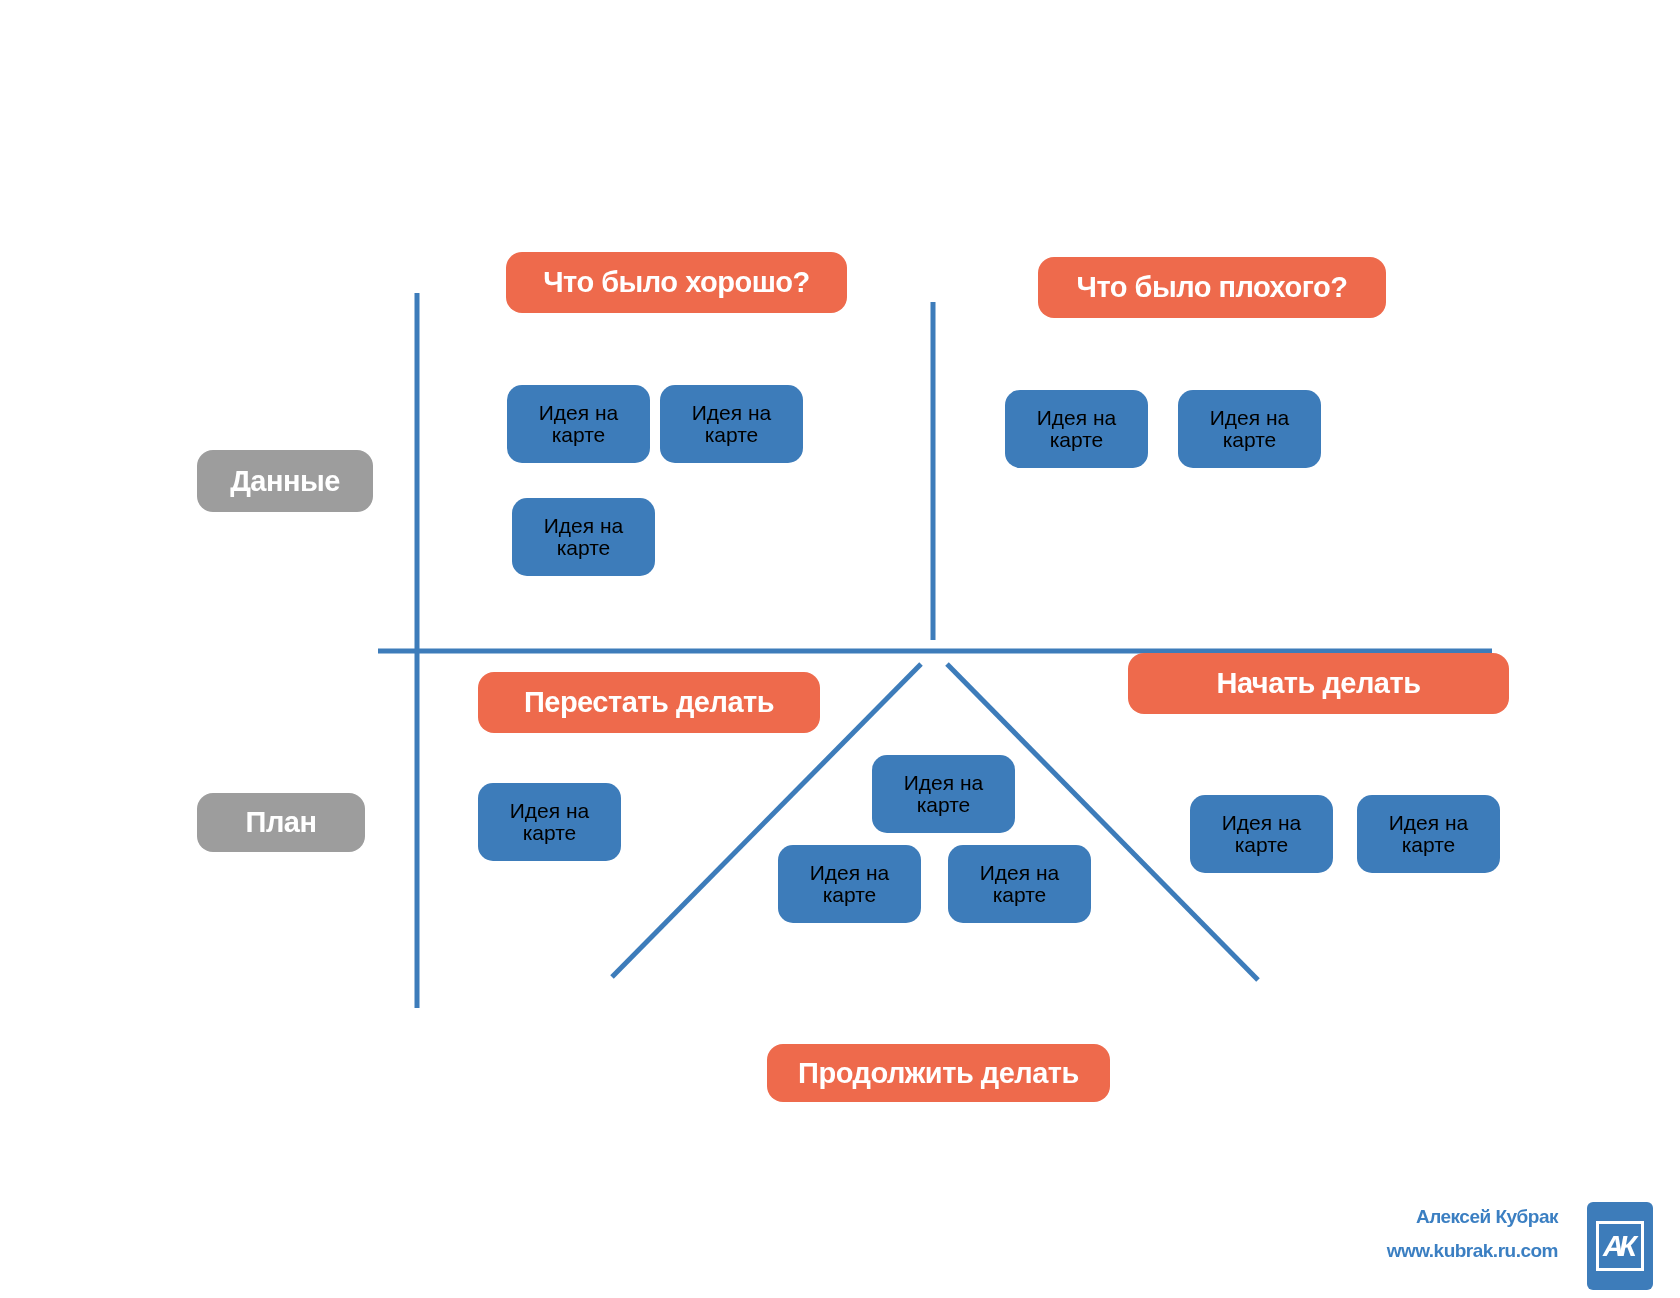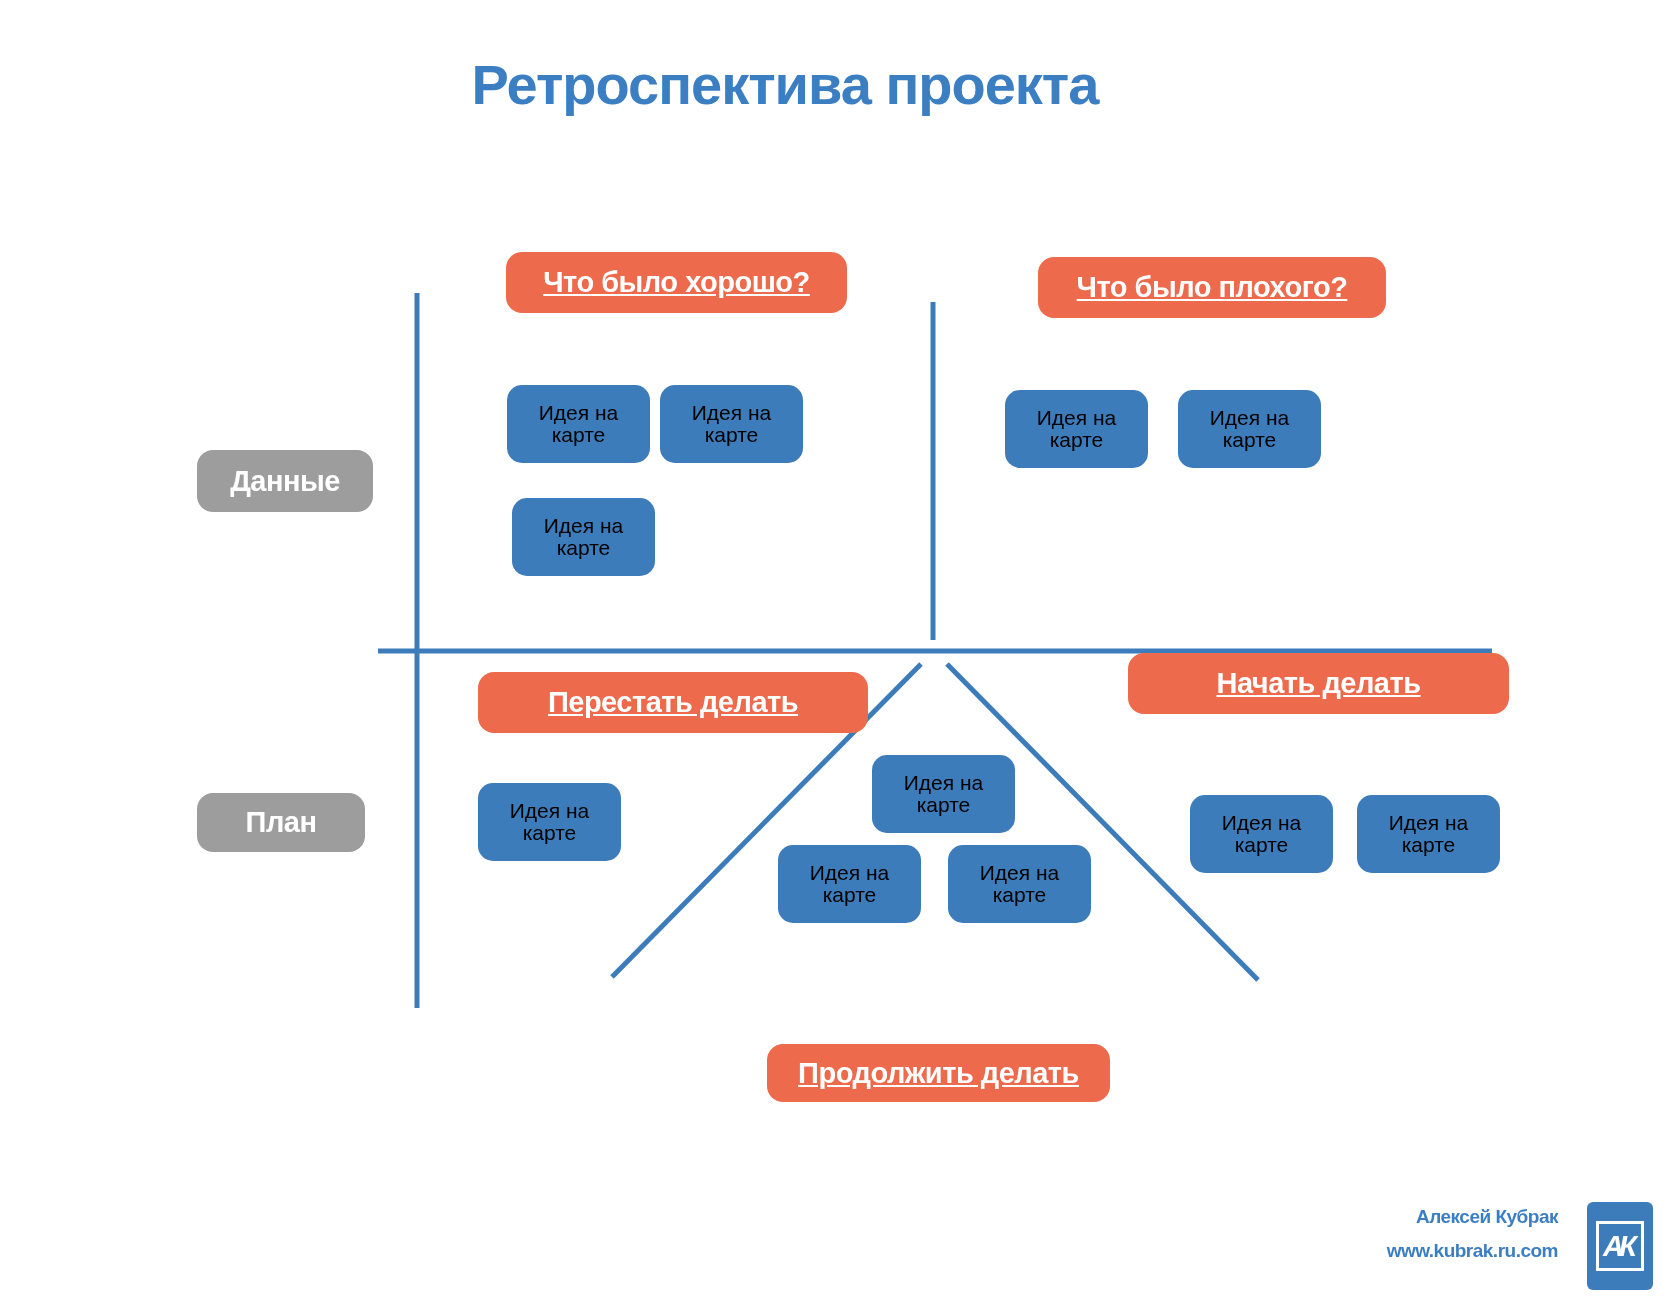--- a/index.html
+++ b/index.html
@@ -28,25 +28,25 @@
     position: absolute;
     display: flex;
     align-items: center;
     justify-content: center;
     color: #ffffff;
     font-weight: 700;
     letter-spacing: -0.5px;
     border-radius: 16px;
     white-space: nowrap;
   }
-  .orange { background: var(--orange, #ee6a4c); font-size: 29px; text-decoration: underline; }
+  .orange { background: var(--orange, #ee6a4c); font-size: 29px; }
   .gray   { background: var(--gray, #9d9d9d); font-size: 29px; }
   .hdr-good     { left: 506px;  top: 252px; width: 341px; height: 61px; }
   .hdr-bad      { left: 1038px; top: 257px; width: 348px; height: 61px; }
-  .hdr-stop     { left: 478px;  top: 672px; width: 390px; height: 61px; }
+  .hdr-stop     { left: 478px;  top: 672px; width: 342px; height: 61px; }
   .hdr-start    { left: 1128px; top: 653px; width: 381px; height: 61px; }
   .hdr-continue { left: 767px;  top: 1012px; width: 343px; height: 58px; margin-top: 32px; }
   .lbl-data { left: 197px; top: 450px; width: 176px; height: 62px; }
   .lbl-plan { left: 197px; top: 793px; width: 168px; height: 59px; }
   .card {
     position: absolute;
     width: 143px;
     height: 78px;
     box-sizing: border-box;
     padding: 0 16px;
@@ -95,21 +95,20 @@
     font-size: 29px;
     letter-spacing: -5px;
     padding-right: 5px;
   }
 </style>
 </head>
 <body>
 
 <div class="canvas">
 
-  <h1 class="title">Ретроспектива проекта</h1>
 
   <svg class="lines-svg" width="1680" height="1298" viewBox="0 0 1680 1298">
     <line x1="417" y1="293" x2="417" y2="1008"></line>
     <line x1="933" y1="302" x2="933" y2="640"></line>
     <line x1="378" y1="651" x2="1492" y2="651"></line>
     <line x1="921" y1="664" x2="612" y2="977"></line>
     <line x1="947" y1="664" x2="1258" y2="980"></line>
   </svg>
 
   <div class="tag orange hdr-good">Что было хорошо?</div>

